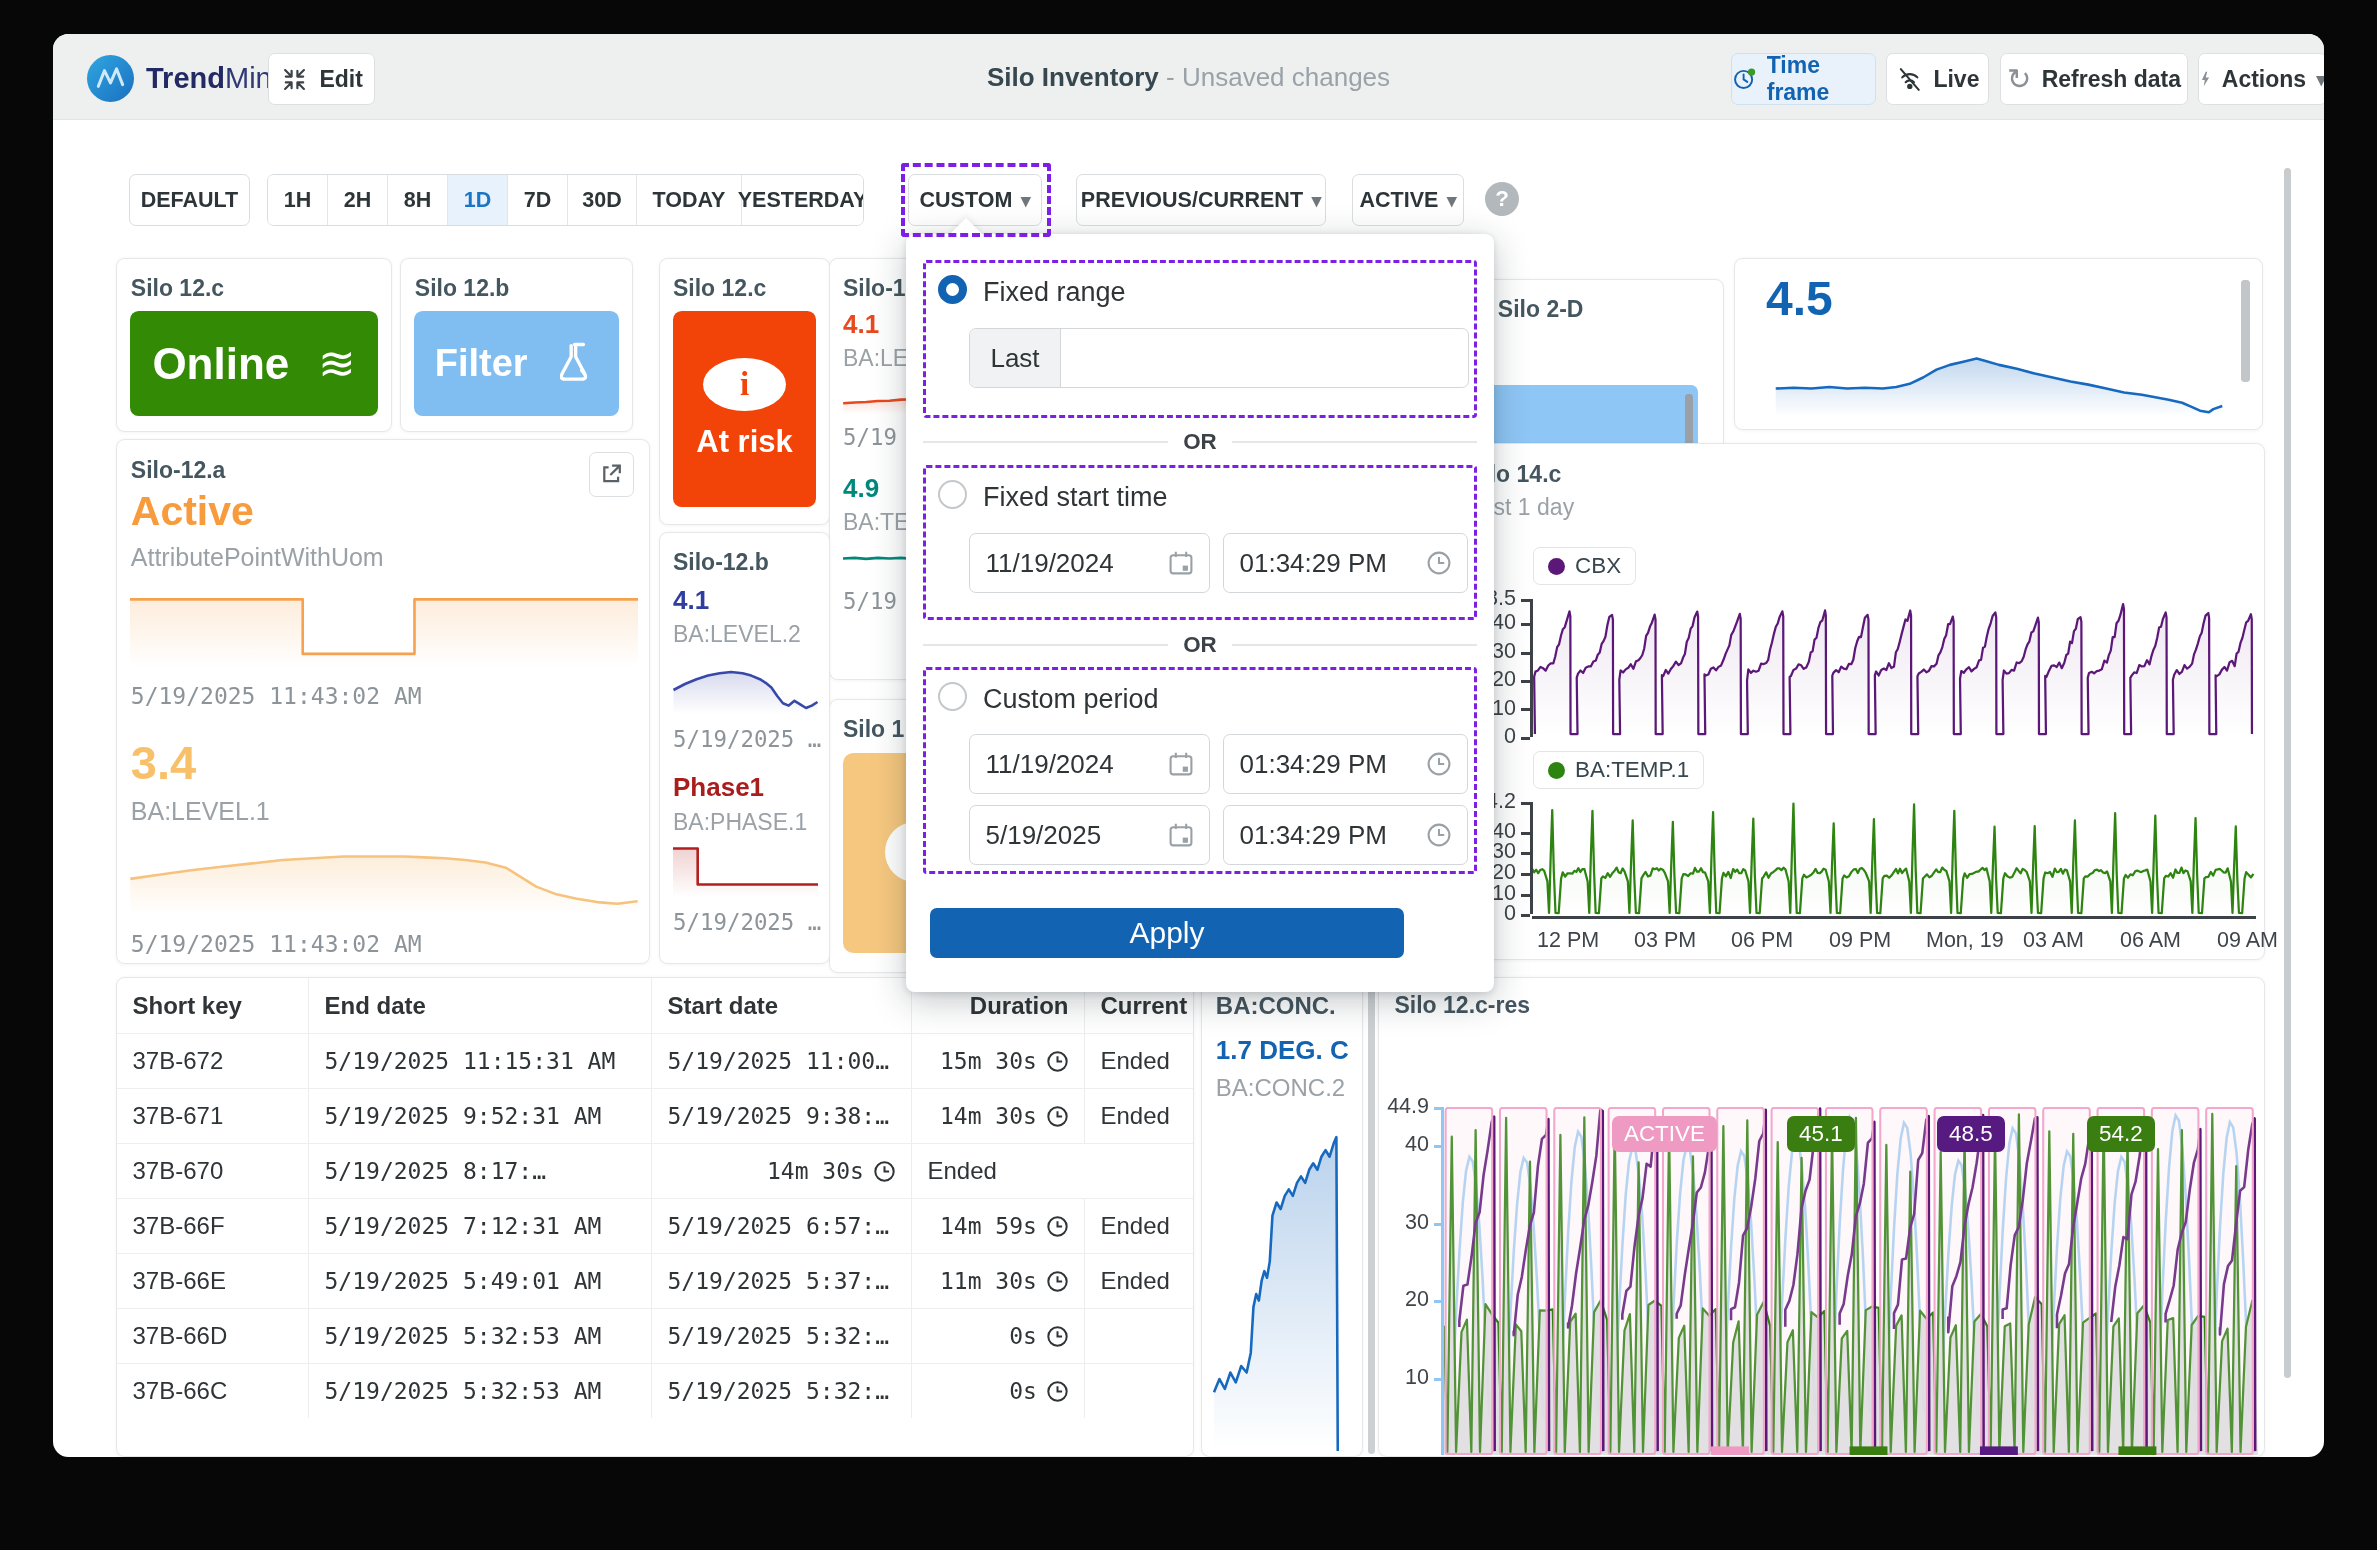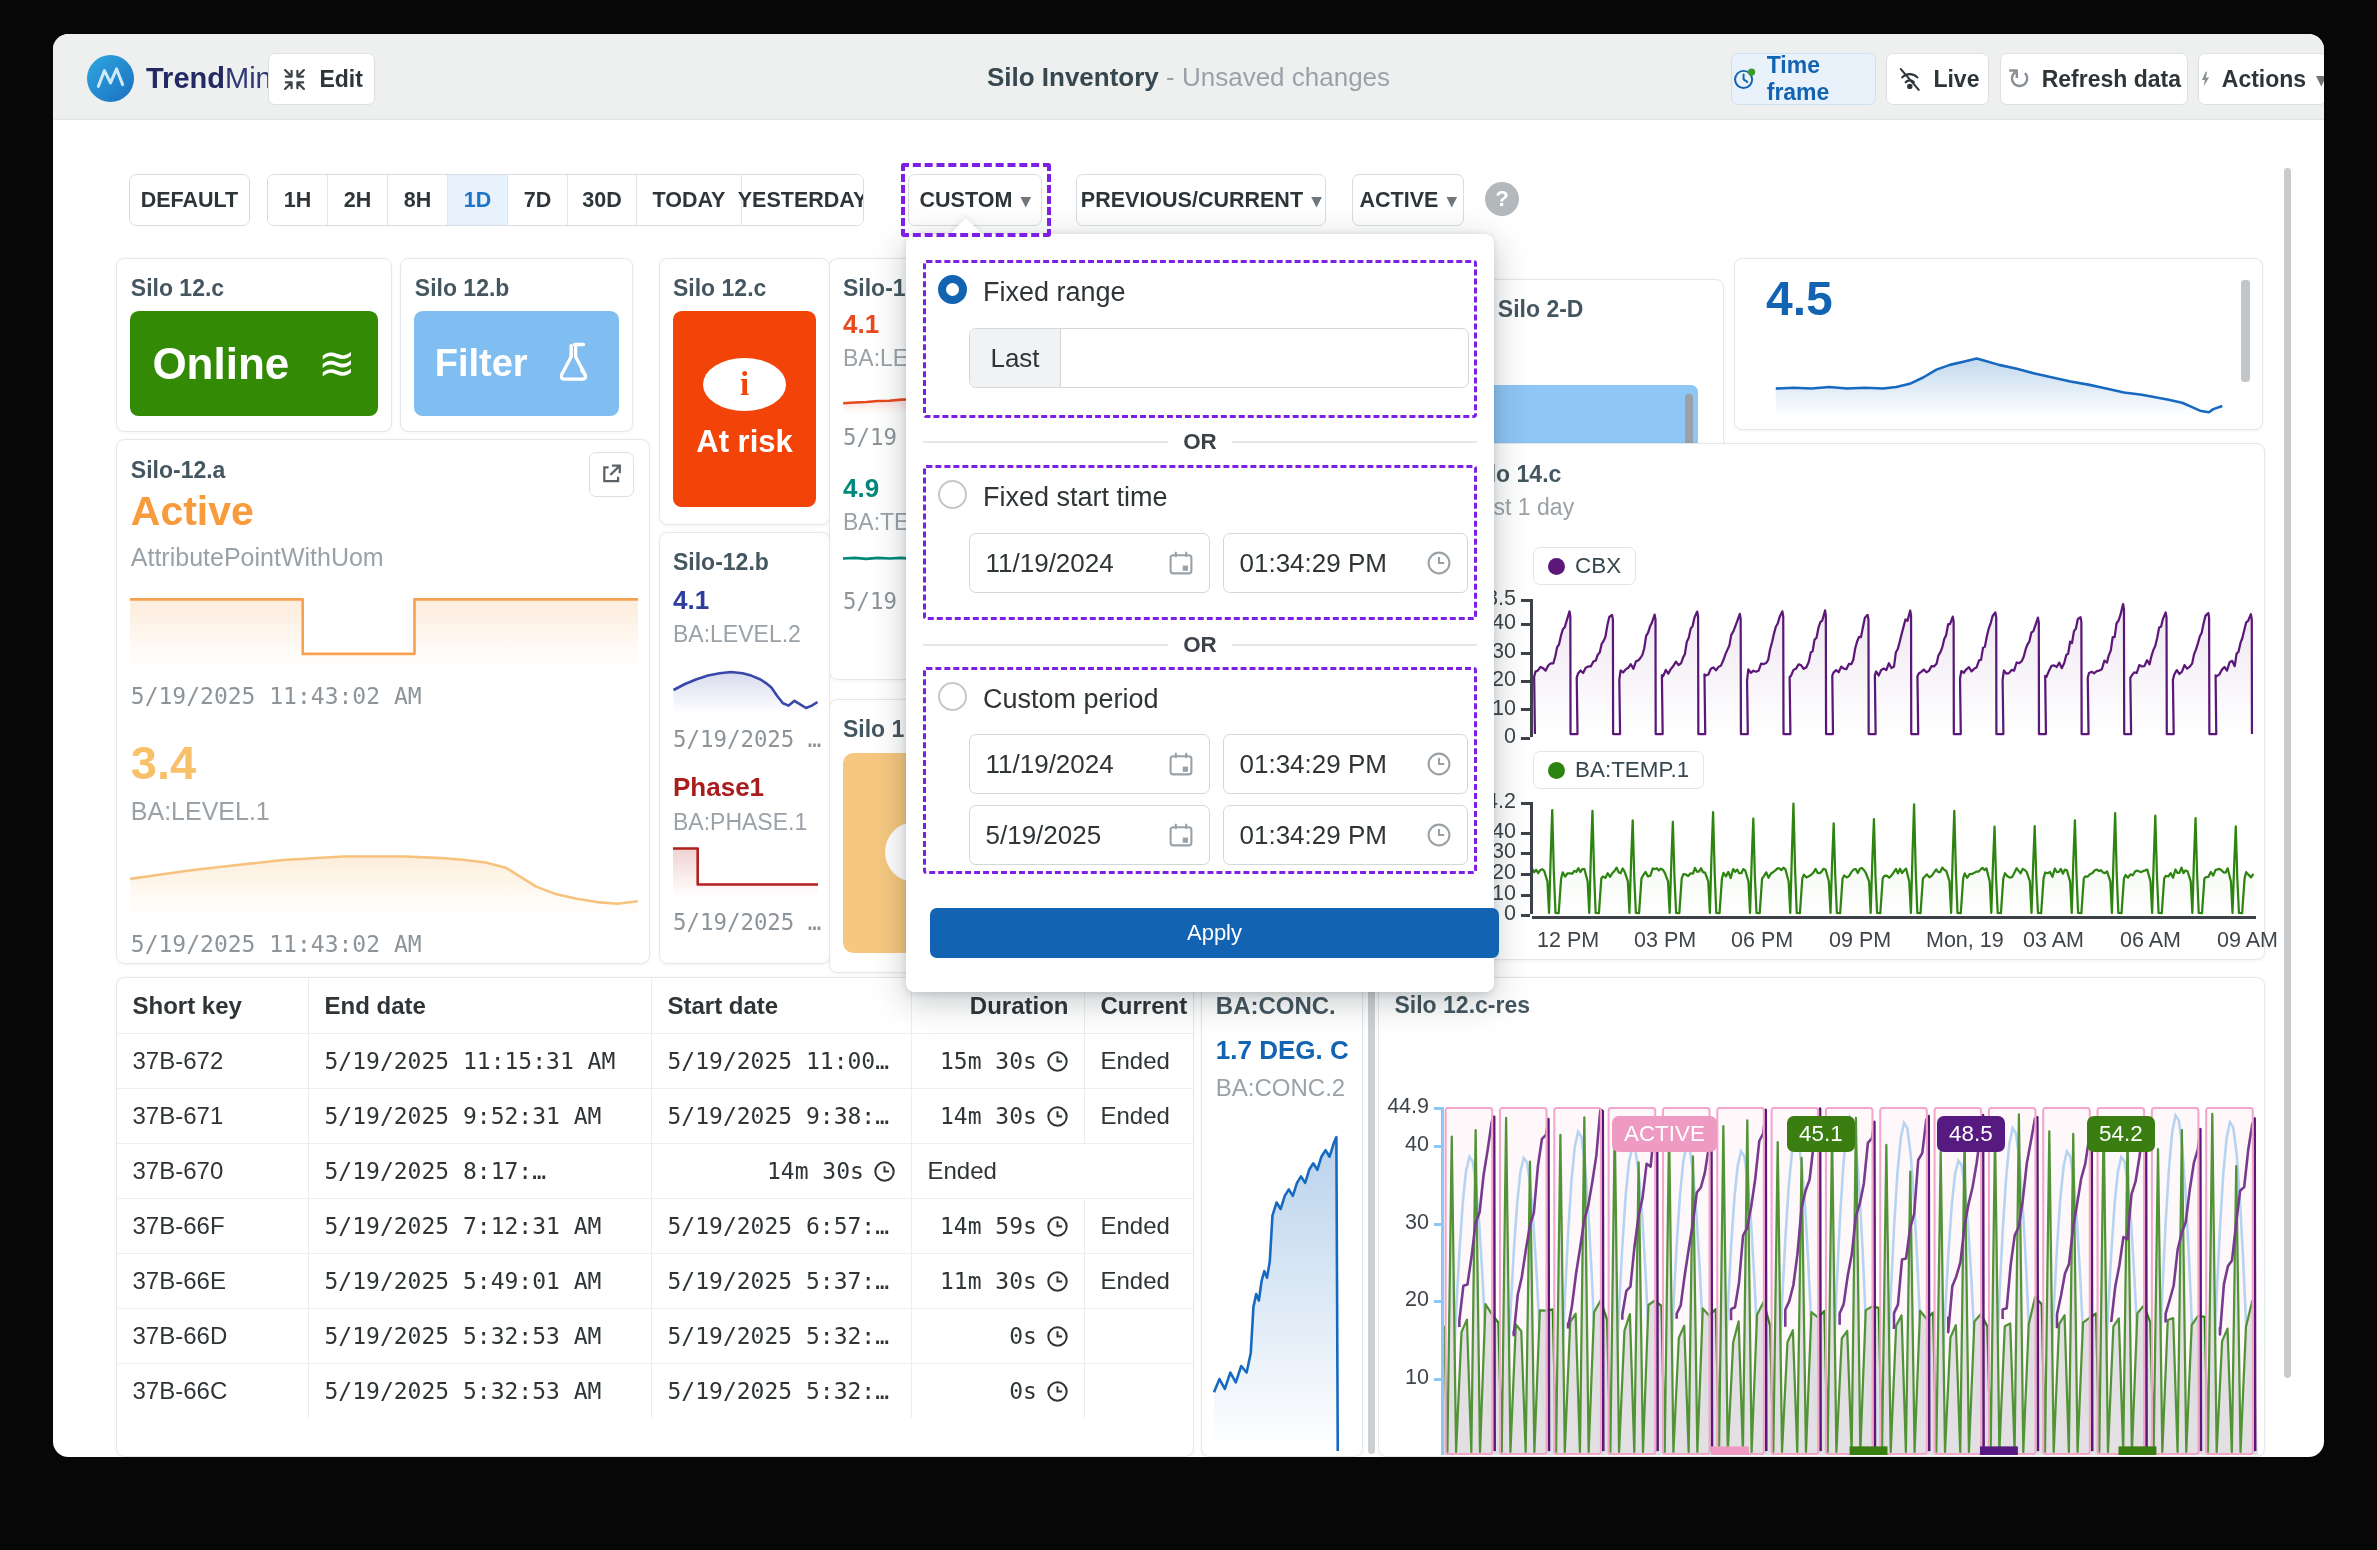--- a/index.html
+++ b/index.html
@@ -43,22 +43,22 @@
   .dashgrp{position:absolute;left:17px;width:554px;border:3.4px dashed #7d1fe4;border-radius:3.4px;}
   .radio{position:absolute;width:29px;height:29px;border-radius:50%;border:2.6px solid #c4c8cb;background:#fff;cursor:pointer;}
   .radio.sel{border:8.6px solid #1263b2;}
   .plabel{position:absolute;font-size:27px;color:#2f3437;white-space:nowrap;}
   .inp{position:absolute;height:60px;border:1.7px solid #d4d7d9;border-radius:6.9px;background:#fff;display:flex;align-items:center;
        padding:0 15.5px;font-size:26px;color:#2f3437;gap:10.3px;cursor:text;}
   .inp .flex1{flex:1;}
   .ordiv{position:absolute;left:17px;width:554px;display:flex;align-items:center;gap:15.5px;}
   .ordiv .ln{flex:1;height:1.7px;background:#e4e6e8;}
   .ordiv .ortxt{font-weight:700;font-size:22.4px;color:#3c4247;}
-  #apply{position:absolute;left:24px;width:569px;height:50px;background:#1263b2;border-radius:6.9px;color:#fff;
-         display:flex;align-items:center;justify-content:center;font-size:22px;cursor:pointer;border:none;}
+  #apply{position:absolute;left:24px;width:474px;height:50px;background:#1263b2;border-radius:6.9px;color:#fff;
+         display:flex;align-items:center;justify-content:center;font-size:30px;cursor:pointer;border:none;}
   
   #custom-hl{position:absolute;left:848px;top:129px;width:150px;height:74px;border:4.3px dashed #7d1fe4;border-radius:3.4px;z-index:55;pointer-events:none;}
   
   #tbl{overflow:hidden;}
   .trow{display:grid;grid-template-columns:191px 343px 260px 173px 1fr;height:55px;border-top:1.7px solid #edefef;align-items:center;}
   .trow.hdr{height:55px;border-top:none;font-weight:700;font-size:24px;color:#2f3437;}
   .tc{padding:0 15.5px;white-space:nowrap;overflow:hidden;height:100%;display:flex;align-items:center;}
   .tc.bl{border-left:1.7px solid #eceeee;}
   .tc.right{justify-content:flex-end;gap:8.6px;}
   .cell-key{font-size:24px;color:#2f3437;}

